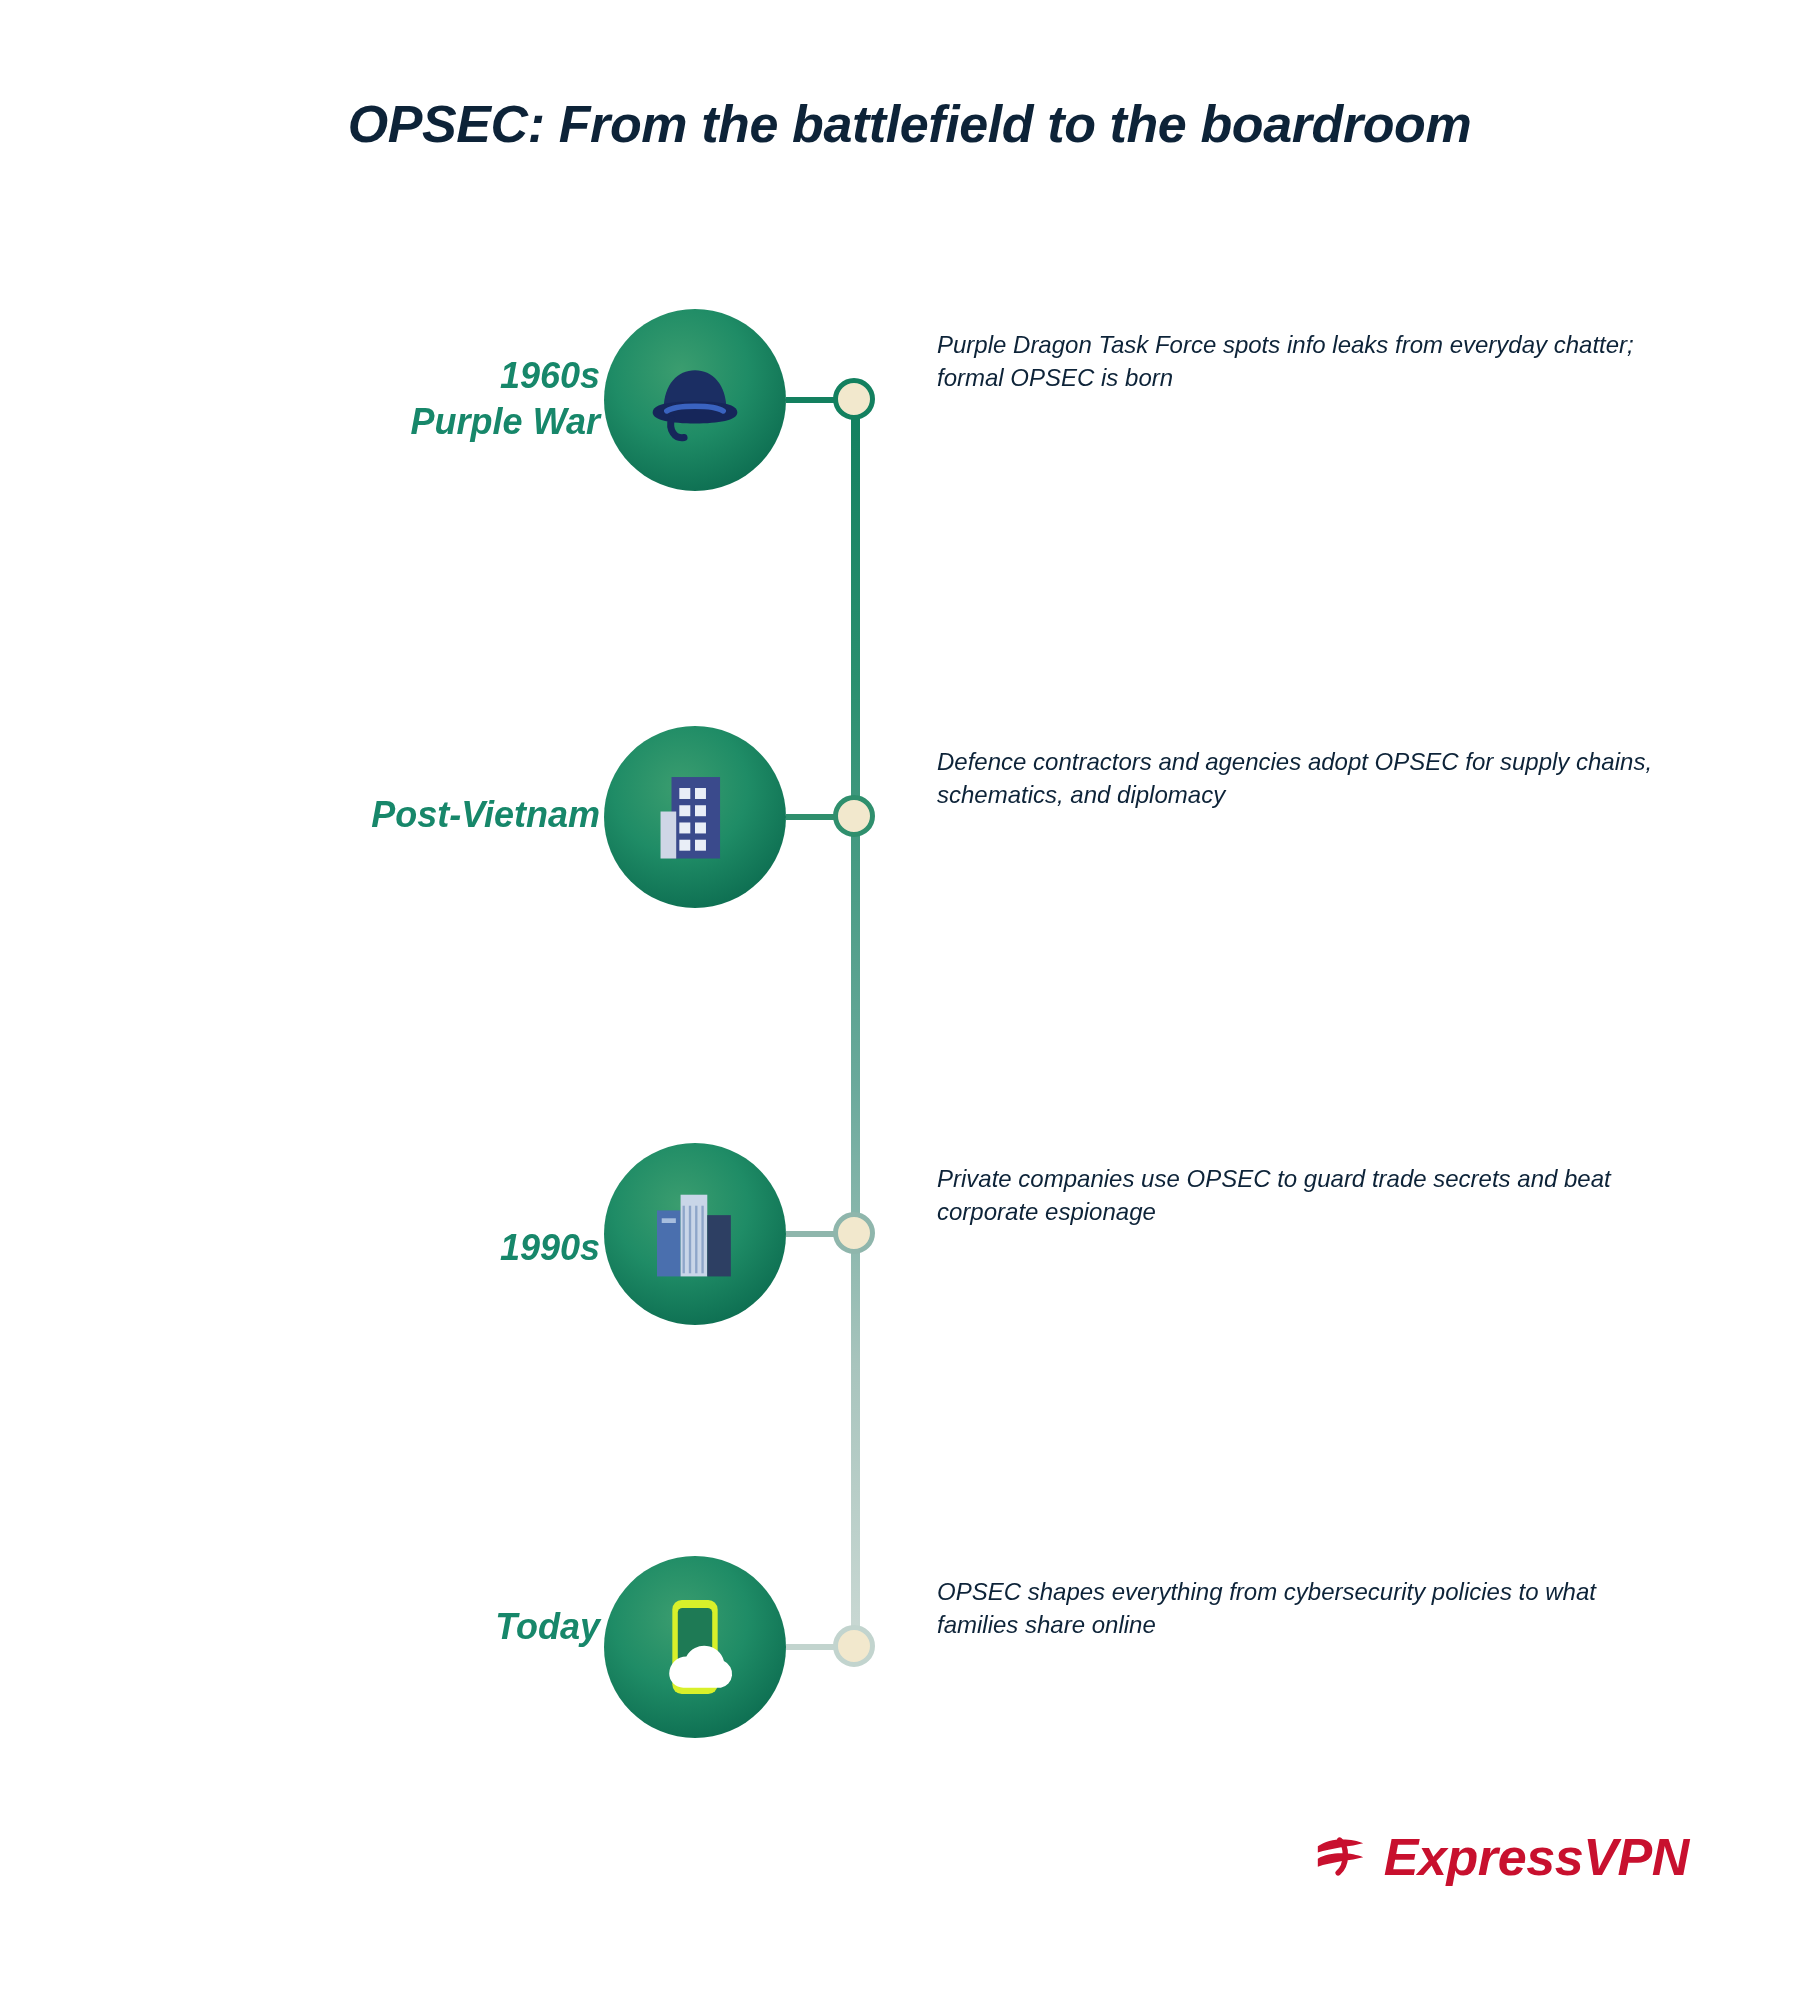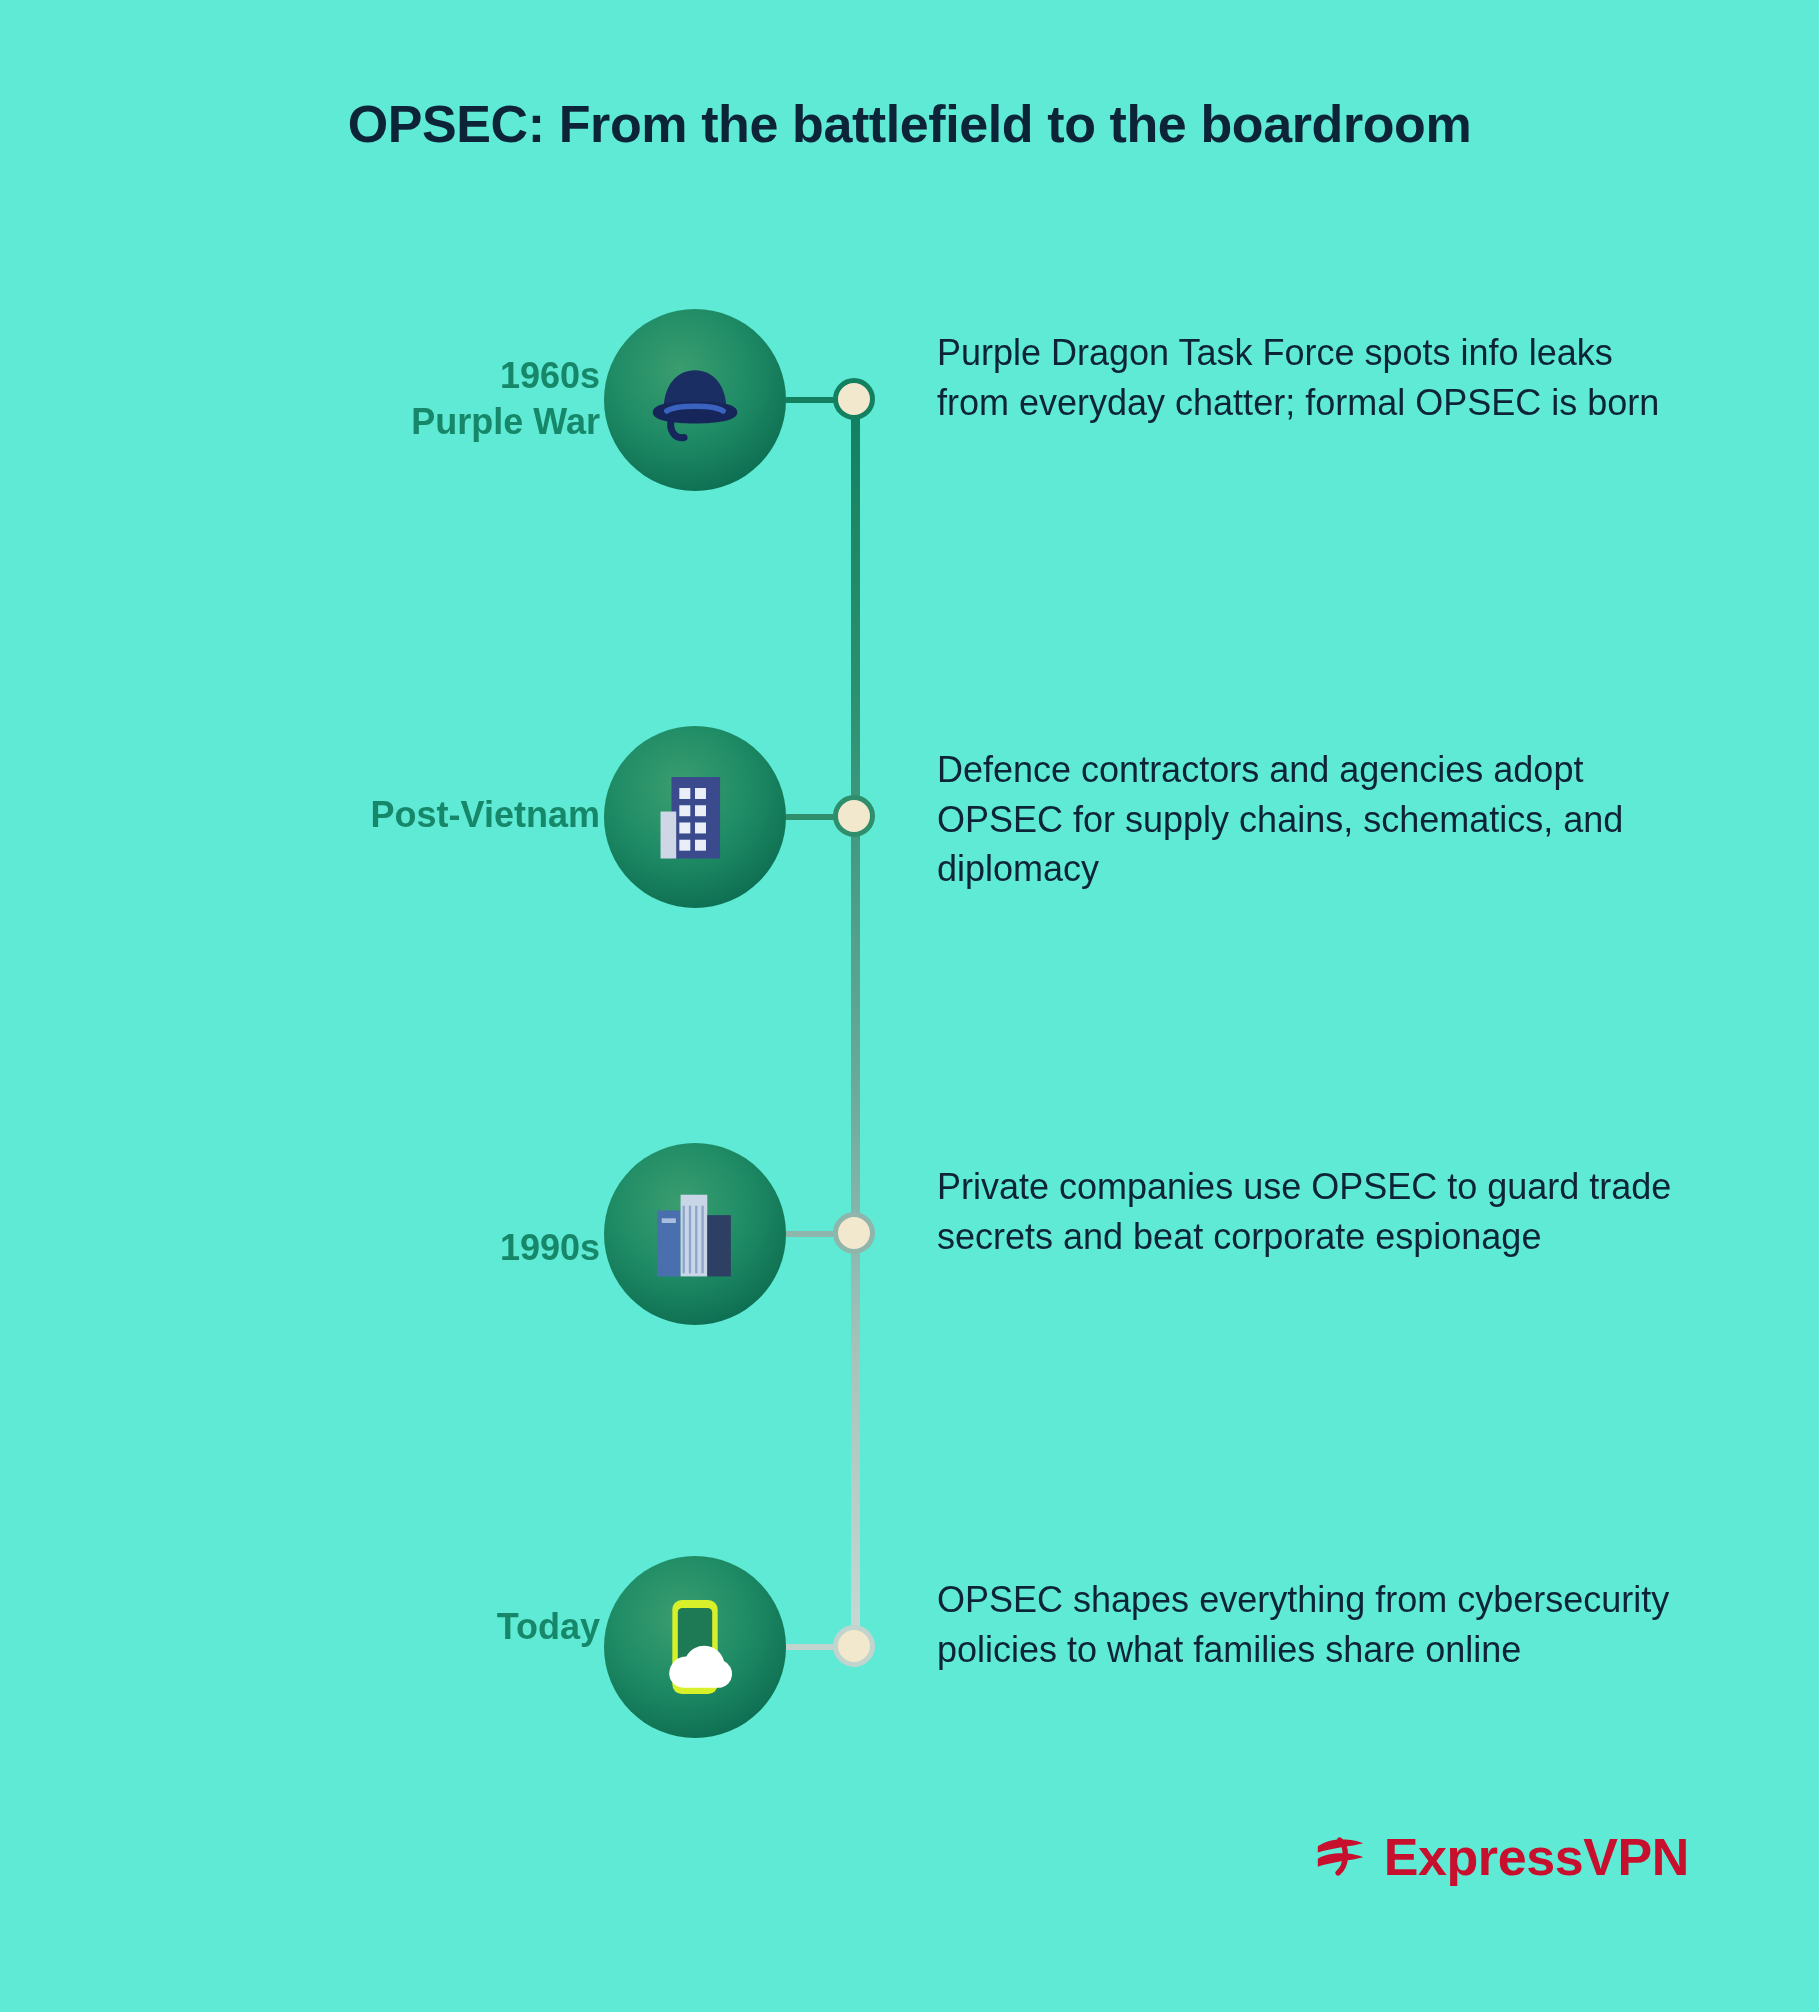--- a/index.html
+++ b/index.html
@@ -10,21 +10,22 @@
   body {
     width: 1819px;
     height: 2013px;
     position: relative;
     font-family: "Liberation Sans", sans-serif;
     overflow: hidden;
   }
   .page {
     position: absolute;
     inset: 0;
-    background: #5eead4;
+    background: #ffffff;
+    font-style: italic;
   }
   .title {
     position: absolute;
     top: 94px;
     left: 0;
     width: 100%;
     text-align: center;
     font-size: 52px;
     font-weight: 700;
     color: #0d2338;
@@ -87,21 +88,21 @@
     height: 42px;
     border-radius: 50%;
     background: #f2e8cd;
     box-sizing: border-box;
   }
   .row .text {
     position: absolute;
     left: 937px;
     top: 14px;
     width: 739px;
-    font-size: 36px;
+    font-size: 24px;
     line-height: 1.38;
     color: #0d2338;
   }
 
   
   .c1 .connector { background: #13805f; }
   .c1 .node { border: 5.5px solid #13805f; }
   .c2 .connector { background: #2f8f6d; }
   .c2 .node { border: 5.5px solid #2f8f6d; }
   .c3 .connector { background: #8fb6ac; }

